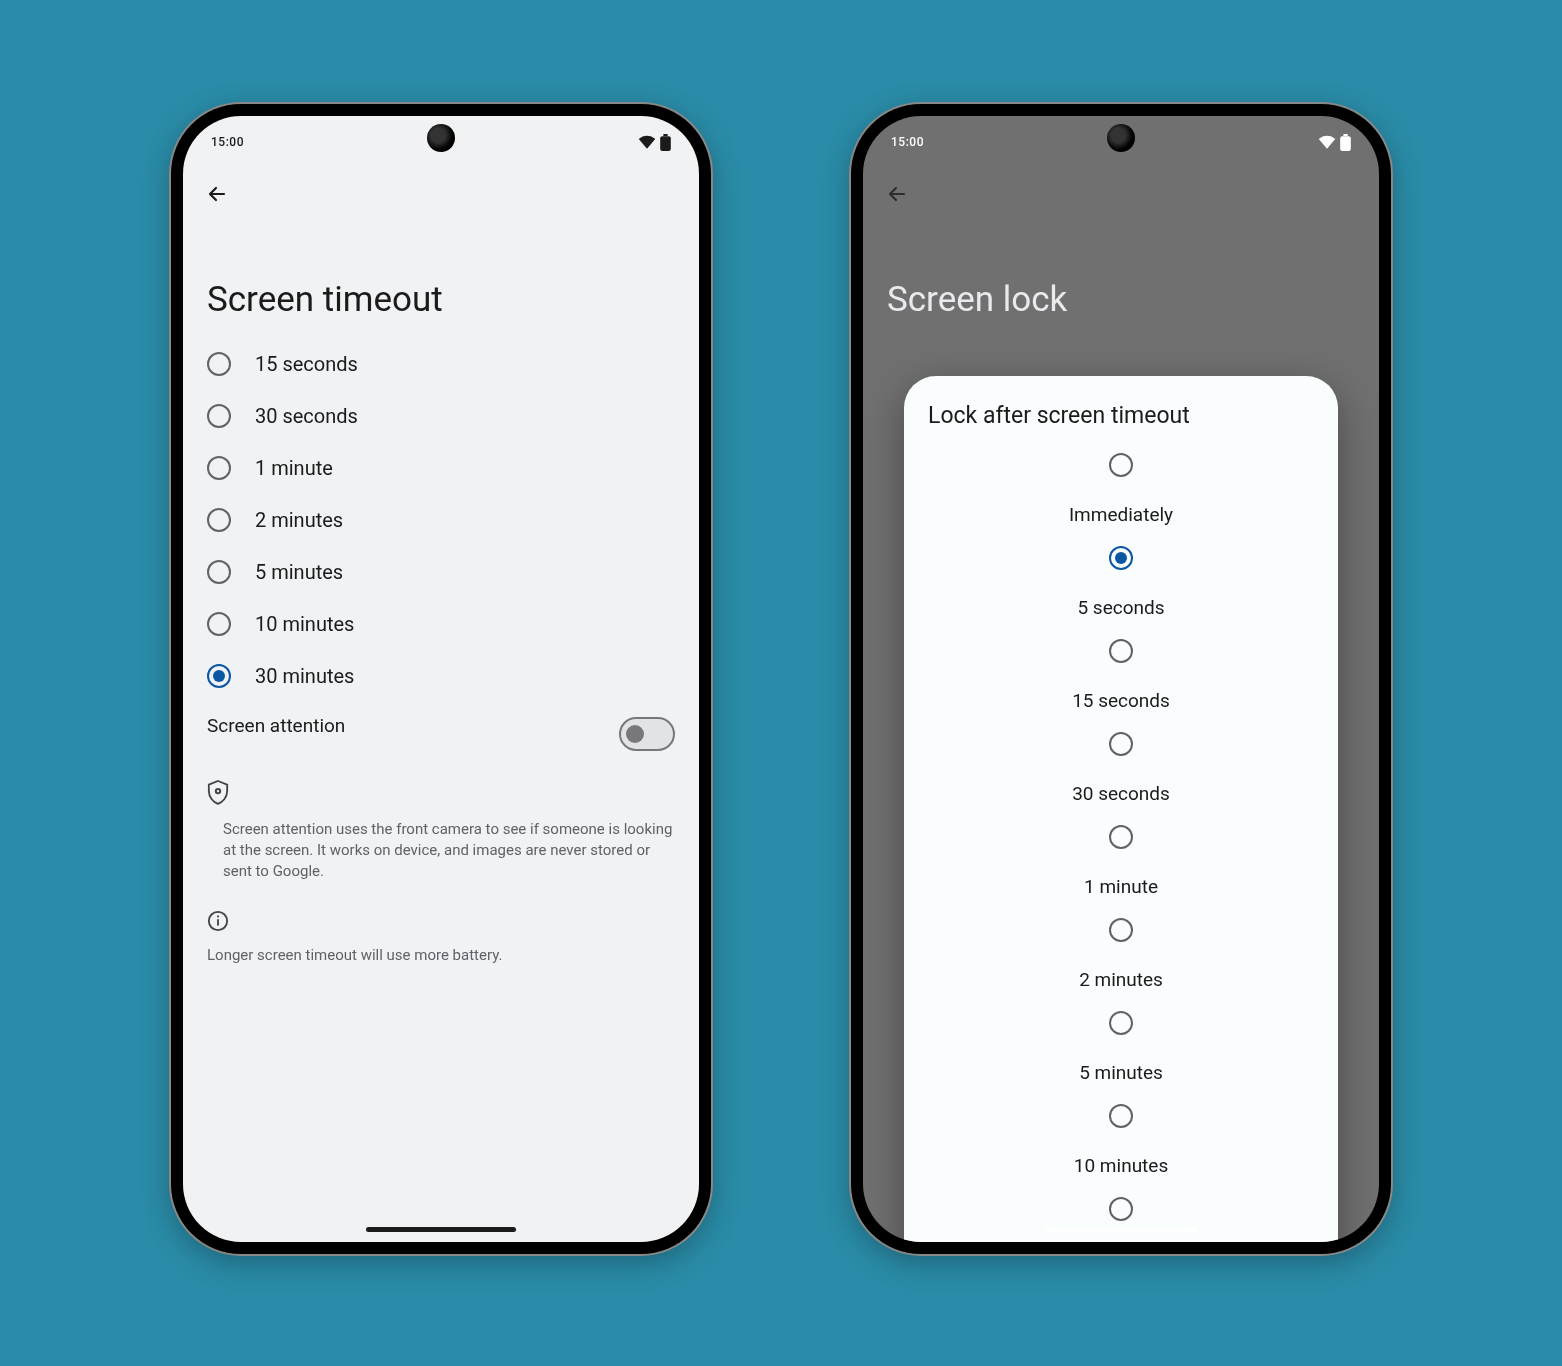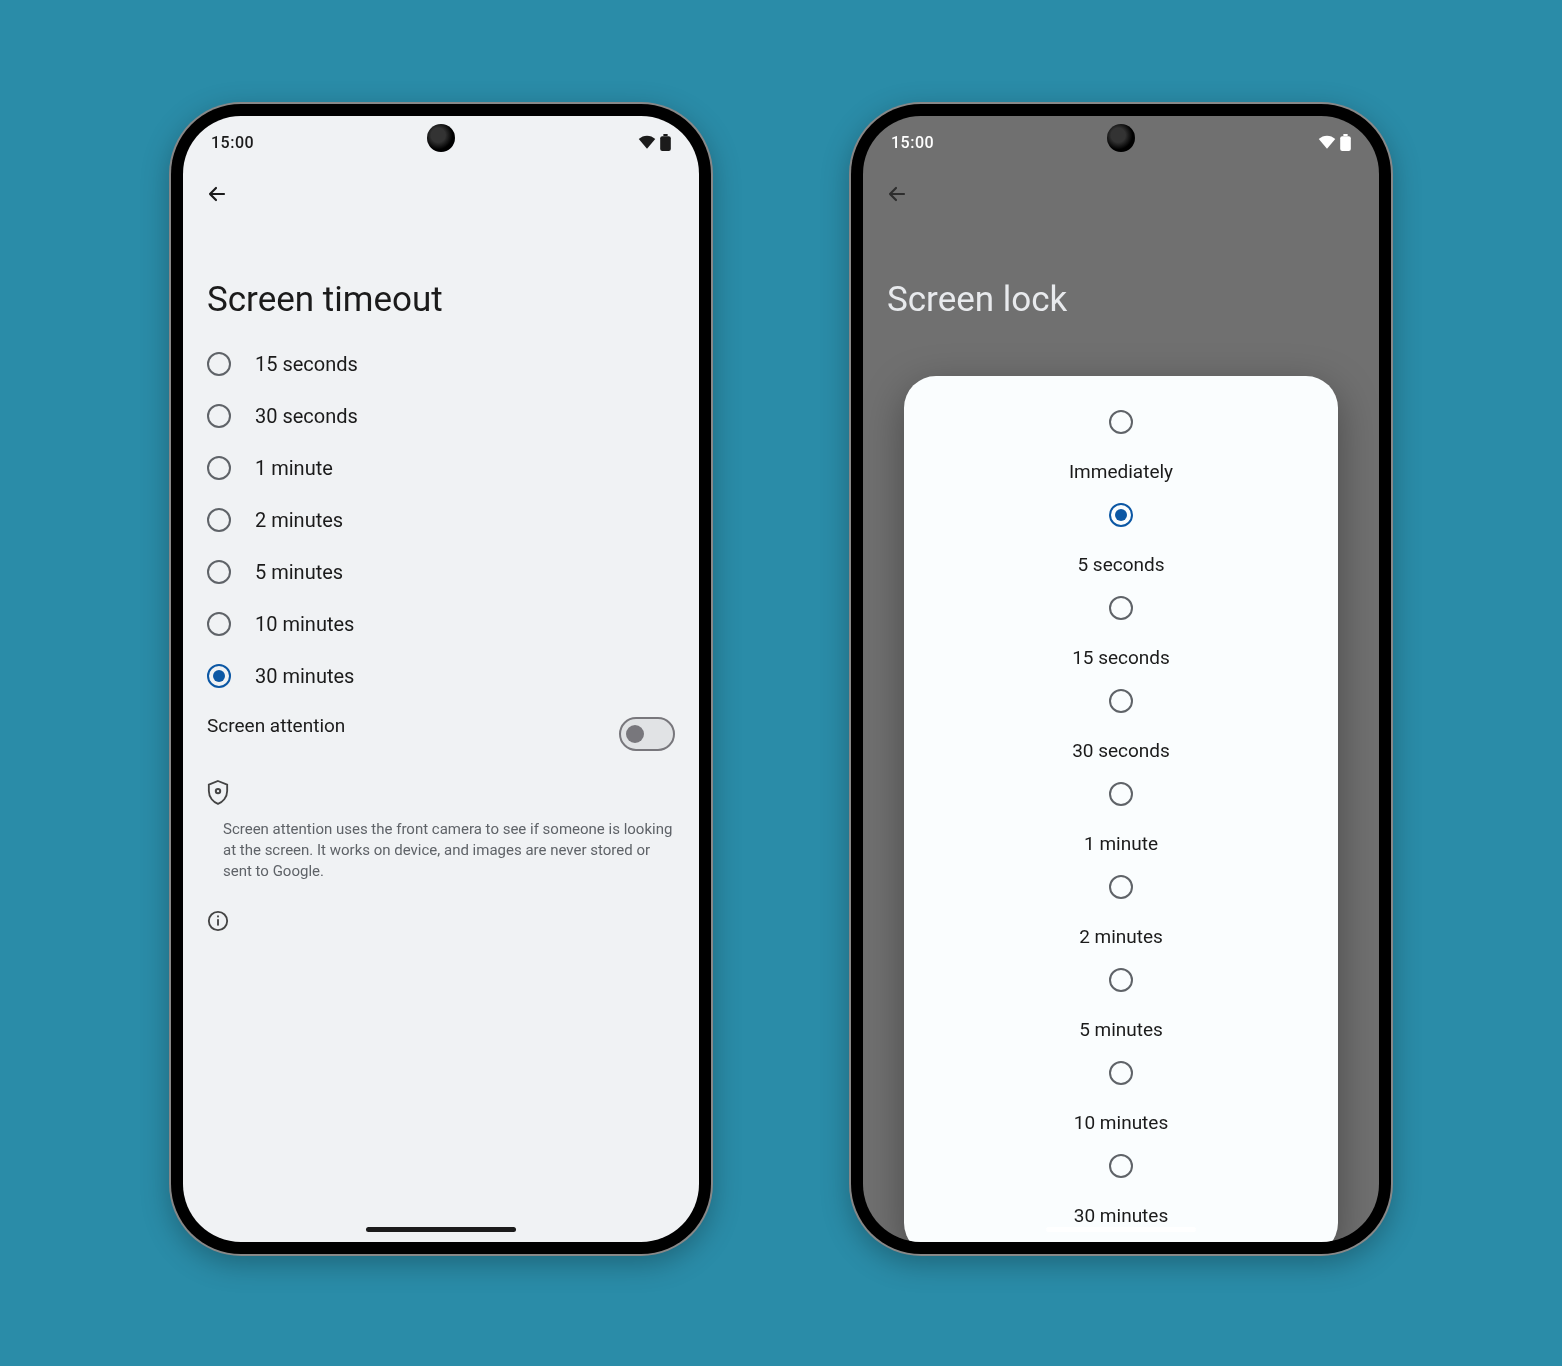--- a/index.html
+++ b/index.html
@@ -30,21 +30,21 @@
   }
   .camera {
     position: absolute;
     top: 8px; left: 50%; transform: translateX(-50%);
     width: 28px; height: 28px; border-radius: 50%;
     background: radial-gradient(circle at 40% 40%, #333 0 30%, #000 60%);
     z-index: 50;
   }
   .statusbar {
     display: flex; justify-content: space-between; align-items: center;
-    padding: 8px 28px 0 28px; height: 44px; font-size: 16px;
+    padding: 8px 28px 0 28px; height: 44px; font-size: 12px;
   }
   .statusbar .time { font-weight: 500; letter-spacing: .5px; color: #1b1b1b; }
   .statusbar .right { display:flex; align-items:center; gap:4px; }
   .dark .statusbar .time { color: #fff; }
   .back-row { padding: 14px 14px 0 14px; }
   .back-btn { width: 40px; height: 40px; display:inline-flex; align-items:center; justify-content:center; border-radius:50%; cursor:pointer; }
   h1.page-title { font-size: 35px; font-weight: 400; color: #1b1b1b; padding: 65px 24px 18px 24px; }
   .dark h1.page-title { color:#e8eaed; }
   .radio-list { padding: 0 10px; }
   .radio-item { display:flex; align-items:center; gap:24px; padding: 14px 14px; cursor:pointer;text-align:right; }
@@ -179,20 +179,21 @@
 
       <div class="info-icon-row">
         <span>
           <svg width="22" height="22" viewBox="0 0 24 24">
             <circle cx="12" cy="12" r="10" fill="none" stroke="#444" stroke-width="2"></circle>
             <rect x="11" y="10" width="2" height="7" fill="#444"></rect>
             <rect x="11" y="6" width="2" height="2" fill="#444"></rect>
           </svg>
         </span>
       </div>
+      <div class="footer-text">Longer screen timeout will use more battery.</div>
 
       <div class="gesture-bar"></div>
     </div>
   </div>
 
   <div class="phone">
     <div class="screen dark">
       <div class="camera"></div>
 
       <div class="statusbar">
@@ -220,20 +221,21 @@
               </svg>
           </span>
         </div>
       </div>
 
       <h1 class="page-title">Screen lock</h1>
 
       <div class="dialog-backdrop"></div>
 
       <div class="dialog">
+        <div class="dialog-title">Lock after screen timeout</div>
         <div id="lock-list">
             <div class="radio-item">
               <div class="radiocirc"></div>
               <span class="label">Immediately</span>
             </div>
             <div class="radio-item">
               <div class="radiocirc selected"></div>
               <span class="label">5 seconds</span>
             </div>
             <div class="radio-item">

